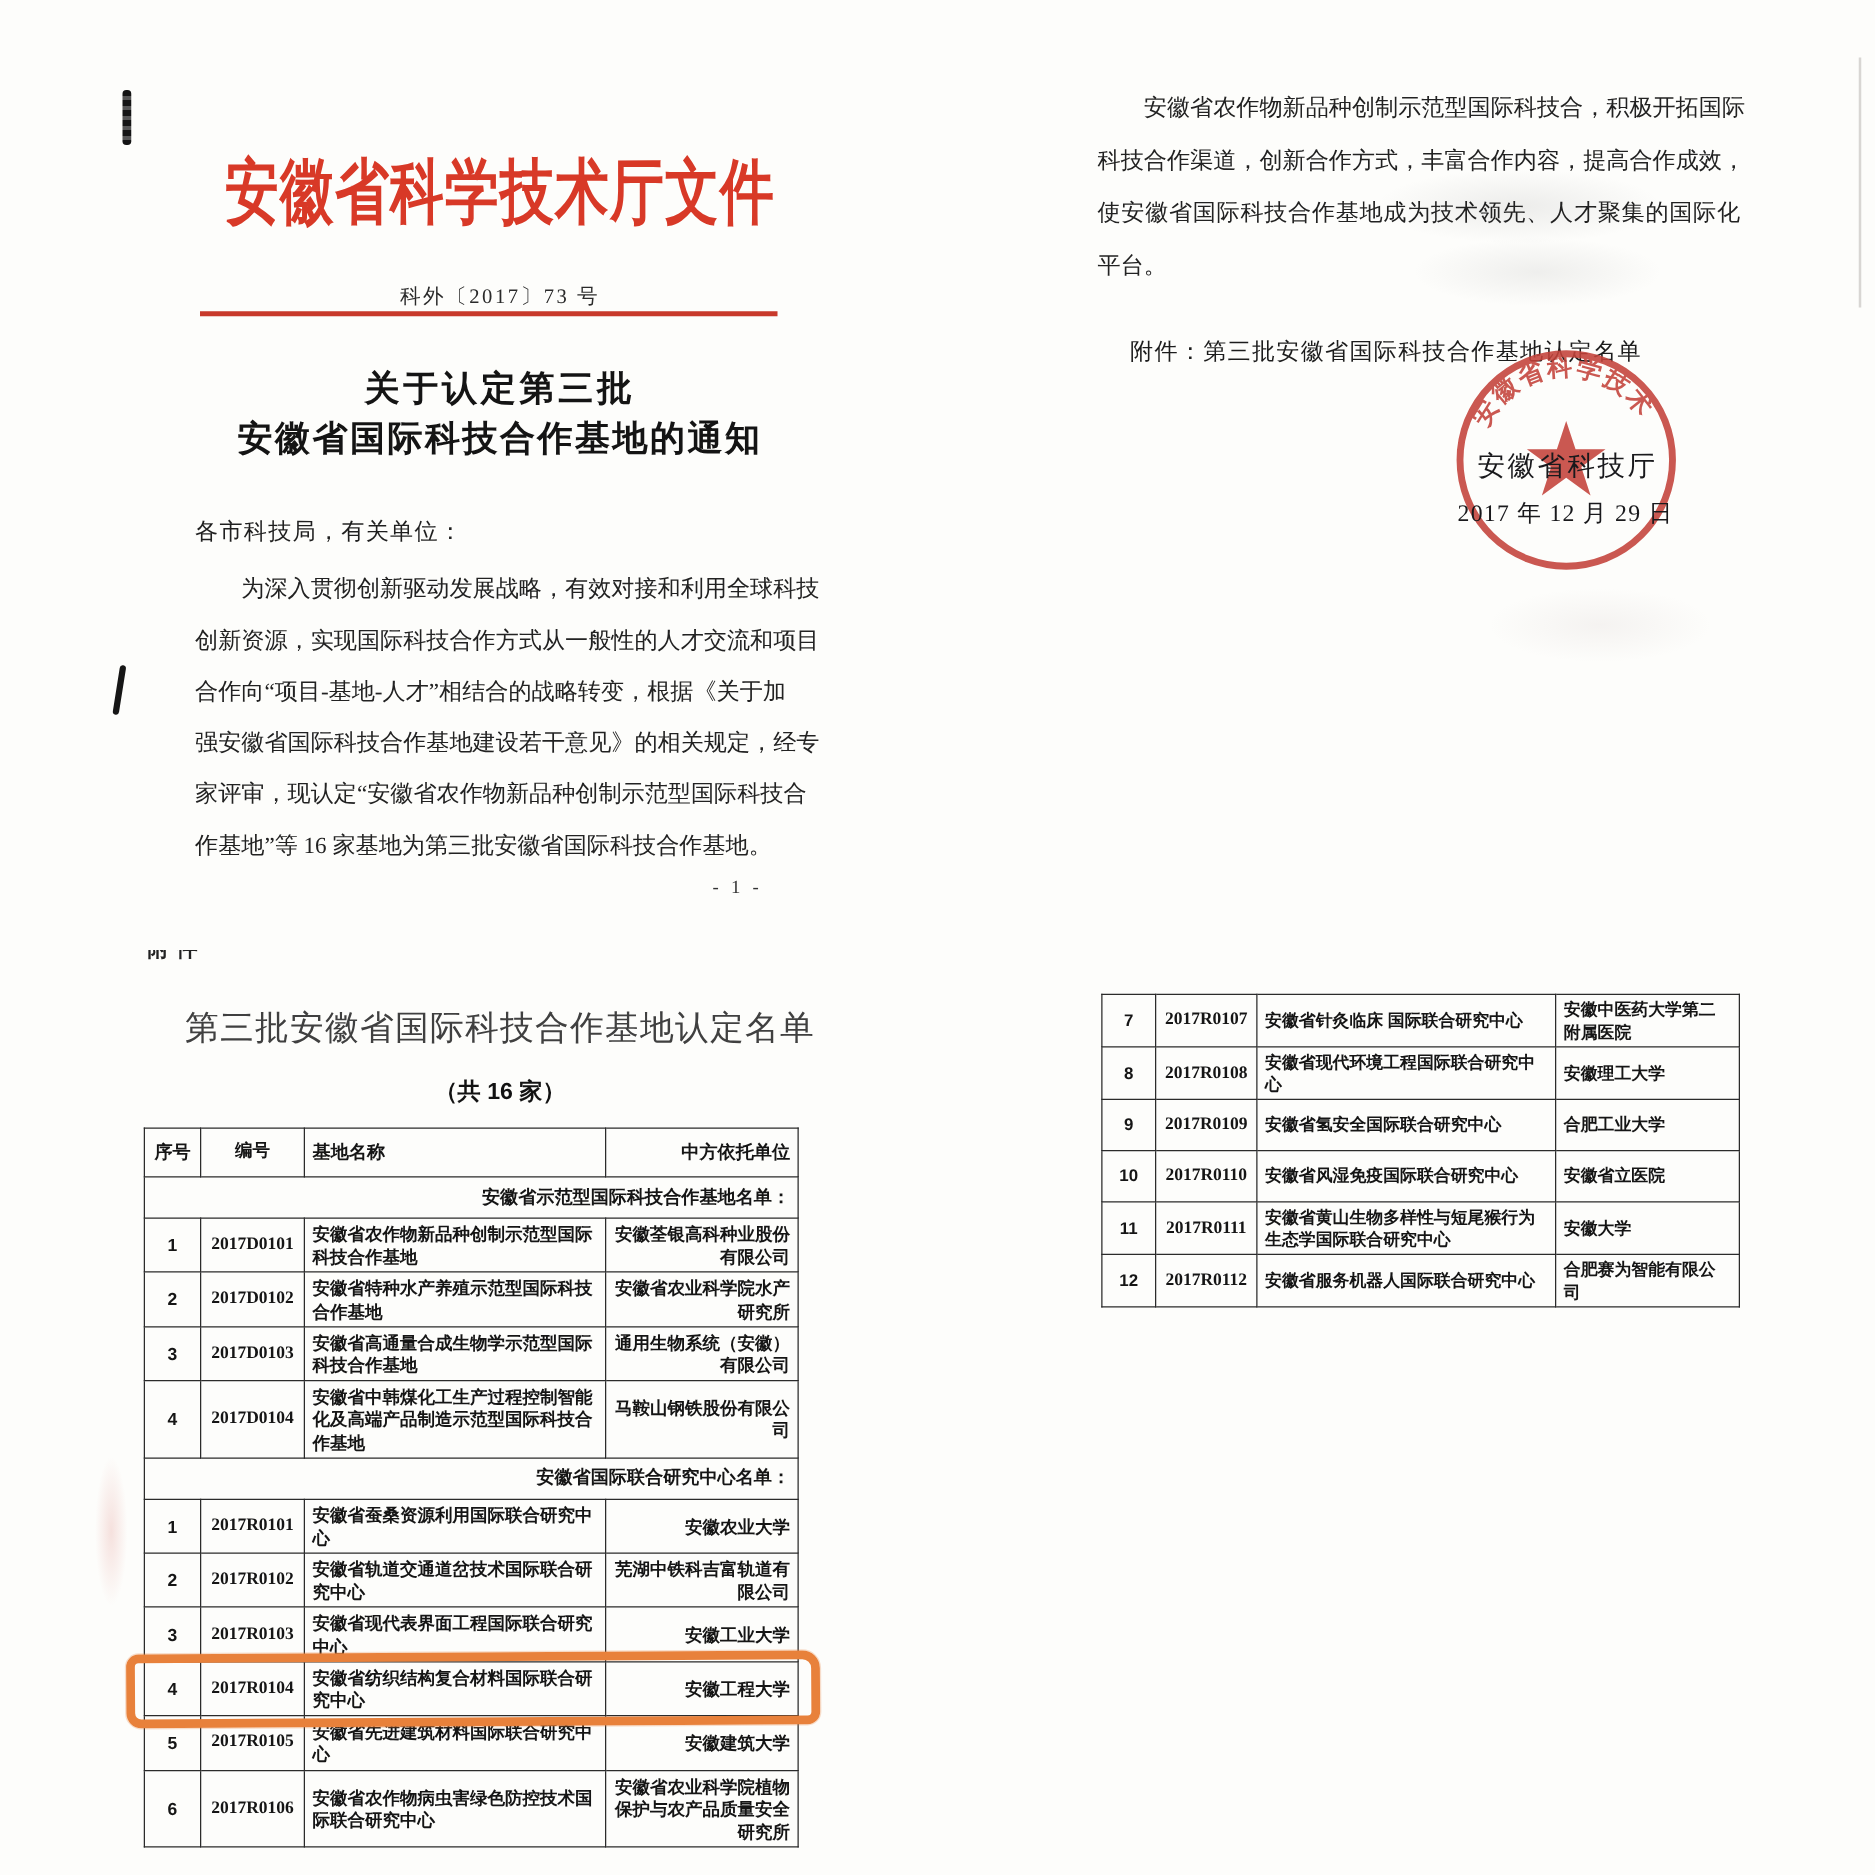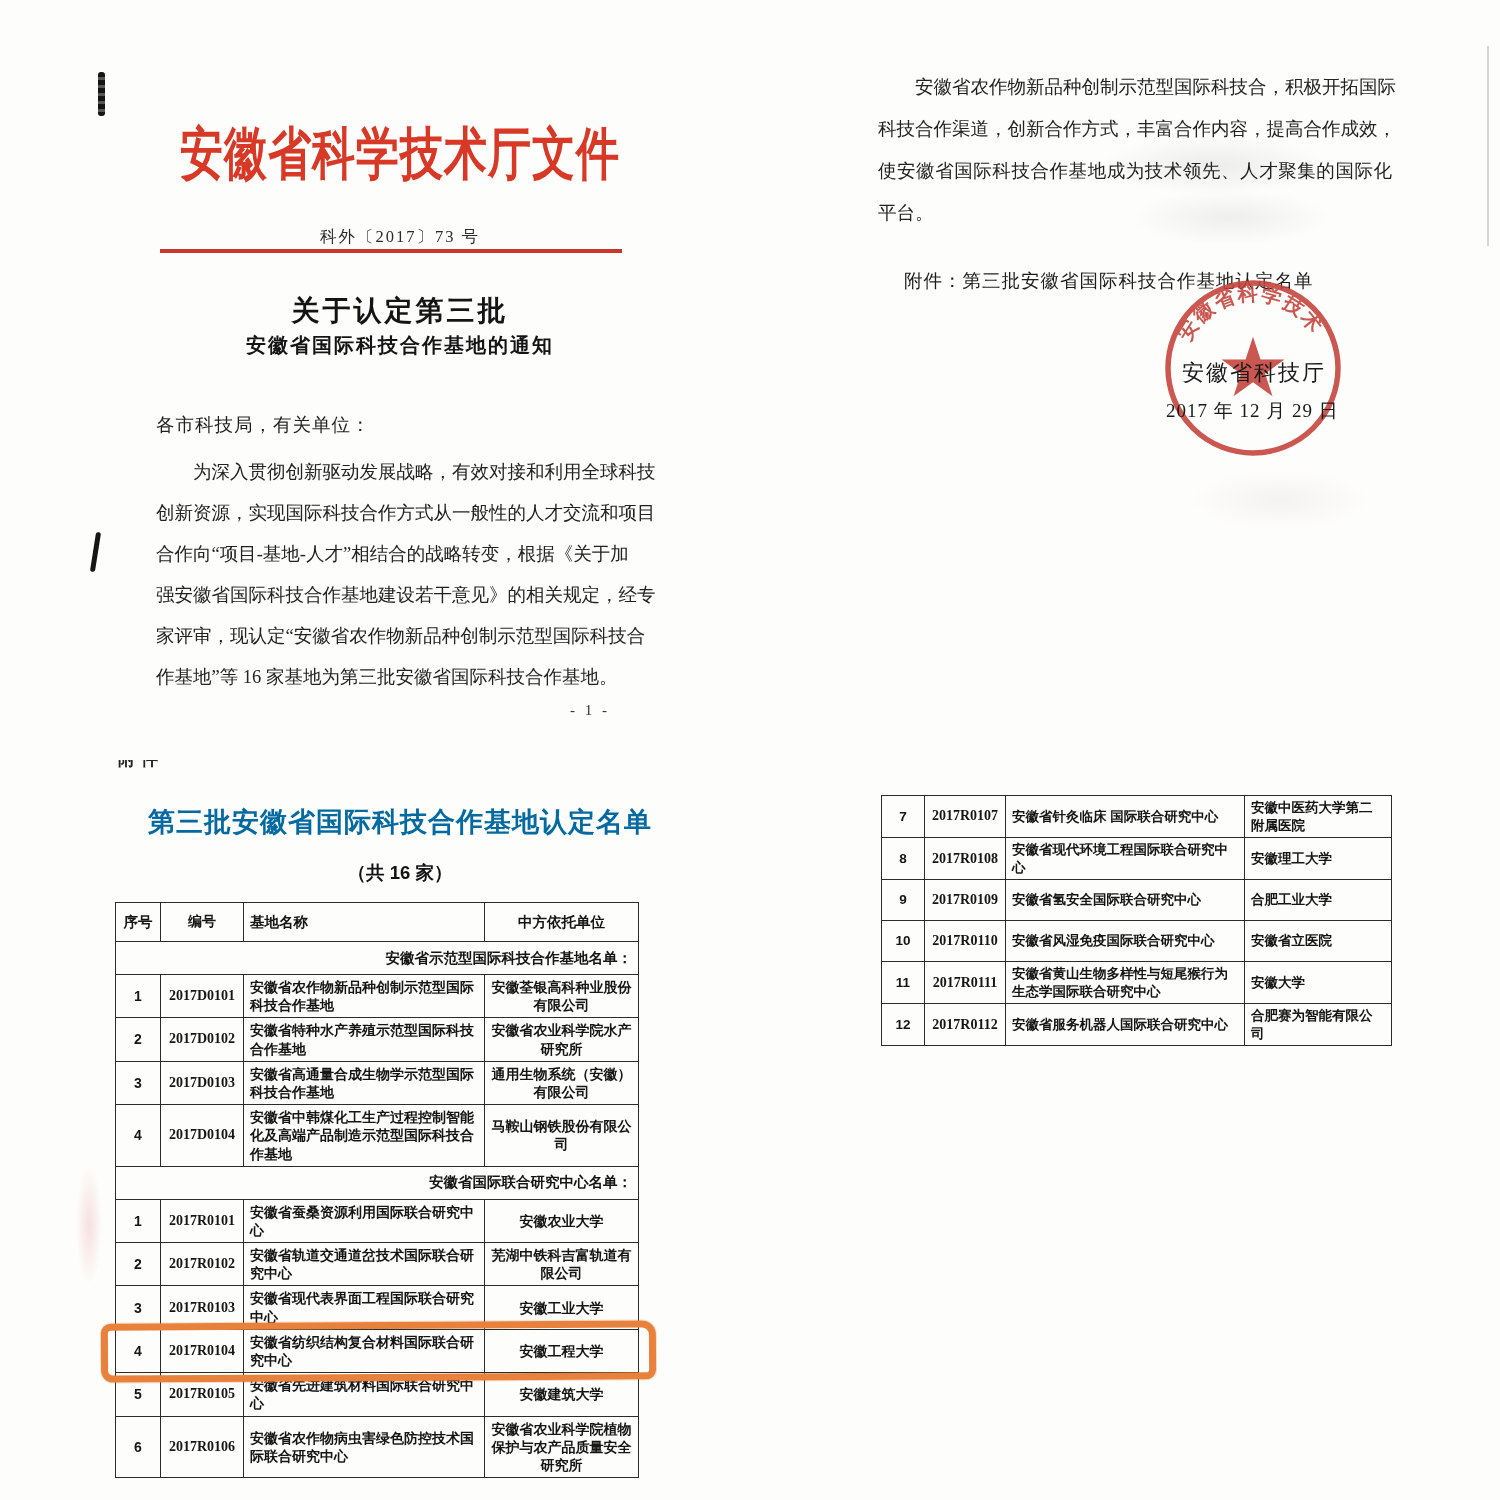--- a/index.html
+++ b/index.html
@@ -13,21 +13,21 @@
   .staple2{position:absolute;left:13px;top:492px;width:5px;height:40px;background:#161616;
            border-radius:3px;transform:rotate(9deg);}
   .letterhead{position:absolute;top:76px;left:0;width:100%;text-align:center;
               font-family:"Liberation Sans","DejaVu Sans",sans-serif;font-weight:bold;
               font-size:43px;letter-spacing:1px;transform:scaleY(1.32);transform-origin:center top;}
   .docnum{position:absolute;top:186px;left:0;width:100%;text-align:center;font-size:16.5px;letter-spacing:2px;color:#2a2a2a;}
   .redline{position:absolute;top:209px;left:80px;width:462px;height:4px;background:#c8392b;}
   .t1{position:absolute;top:252px;left:0;width:100%;text-align:center;
       font-family:"Liberation Sans","DejaVu Sans",sans-serif;font-weight:bold;font-size:28px;letter-spacing:3px;color:#141414;}
   .t2{position:absolute;top:292px;left:0;width:100%;text-align:center;
-      font-family:"Liberation Sans","DejaVu Sans",sans-serif;font-weight:bold;font-size:20px;letter-spacing:2px;color:#141414;}
+      font-family:"Liberation Sans","DejaVu Sans",sans-serif;font-weight:bold;font-size:28px;letter-spacing:2px;color:#141414;}
   .salut{position:absolute;top:372px;left:76px;font-size:18.5px;letter-spacing:1px;}
   .para1{position:absolute;top:412px;left:76px;width:472px;}
   .pline{font-size:18.5px;height:41px;line-height:41px;white-space:nowrap;color:#222;}
   .j{text-align:justify;text-align-last:justify;}
   .ind{padding-left:37px;}
   .pagenum{position:absolute;top:662px;left:440px;width:140px;text-align:center;
            font-size:15px;letter-spacing:3px;color:#333;}
   
   #page2{left:860px;top:40px;width:620px;height:700px;}
   .para2{position:absolute;top:26px;left:18px;width:514px;}
@@ -39,33 +39,33 @@
   .sm3{left:330px;top:430px;width:180px;height:60px;background:radial-gradient(ellipse,rgba(170,150,150,.10),transparent 70%);}
   .seal{position:absolute;left:297px;top:232px;width:192px;height:192px;opacity:.88;}
   .signer{position:absolute;left:322px;top:318px;font-size:22px;letter-spacing:2px;color:#19191c;}
   .sdate{position:absolute;left:306px;top:358px;font-size:19px;letter-spacing:1px;color:#19191c;}
   
   #page3{left:80px;top:760px;width:640px;height:730px;}
   .attachcut{position:absolute;left:38px;top:0;height:13px;overflow:hidden;}
   .attachcut span{display:block;margin-top:-12px;font-family:Liberation Sans, sans-serif;
                   font-weight:bold;font-size:17px;letter-spacing:6px;color:#222;}
   .p3title{position:absolute;top:44px;left:0;width:100%;text-align:center;
-           font-family:"Liberation Sans","DejaVu Sans",sans-serif;font-weight:bold;font-size:27px;letter-spacing:1px;color:#0369a1;}
+           font-family:"Liberation Sans","DejaVu Sans",sans-serif;font-weight:normal;font-size:27px;letter-spacing:1px;color:#404040;}
   .p3sub{position:absolute;top:100px;left:0;width:100%;text-align:center;
          font-family:"Liberation Sans","DejaVu Sans",sans-serif;font-weight:bold;font-size:18.5px;color:#121212;}
   table.doc{border-collapse:collapse;table-layout:fixed;
             font-family:"Liberation Sans","DejaVu Sans",sans-serif;font-weight:bold;color:#151515;}
   table.doc th,table.doc td{border:1.6px solid #2b2b2b;padding:3px 6px;line-height:1.3;vertical-align:middle;}
   #p3table{position:absolute;left:35px;top:142px;width:524px;font-size:14px;}
   #p3table th{height:32px;font-size:14.5px;text-align:center;}
   #p3table .sec{height:26px;text-align:right;padding-left:7px;font-size:14.5px;}
   #p3table .c0{width:32px;text-align:center;}
   #p3table .c1{width:70px;text-align:center;font-family:"Liberation Serif","DejaVu Serif",serif;font-size:14px;}
   #p3table .c2{width:228px;text-align:left;}
-  #p3table .c3{text-align:center;}
+  #p3table .c3{text-align:right;}
   
   #page4{left:860px;top:760px;width:620px;height:720px;}
   #p4table{position:absolute;left:21px;top:35px;width:511px;font-size:13.5px;}
   #p4table td{height:34px;}
   #p4table .c0{width:30px;text-align:center;}
   #p4table .c1{width:68px;text-align:center;font-family:"Liberation Serif","DejaVu Serif",serif;font-size:14px;}
   #p4table .c2{width:226px;text-align:left;}
   #p4table .c3{text-align:left;}
   
   #hlbox{position:absolute;border:7px solid #e8813b;border-radius:10px 14px 10px 12px;

